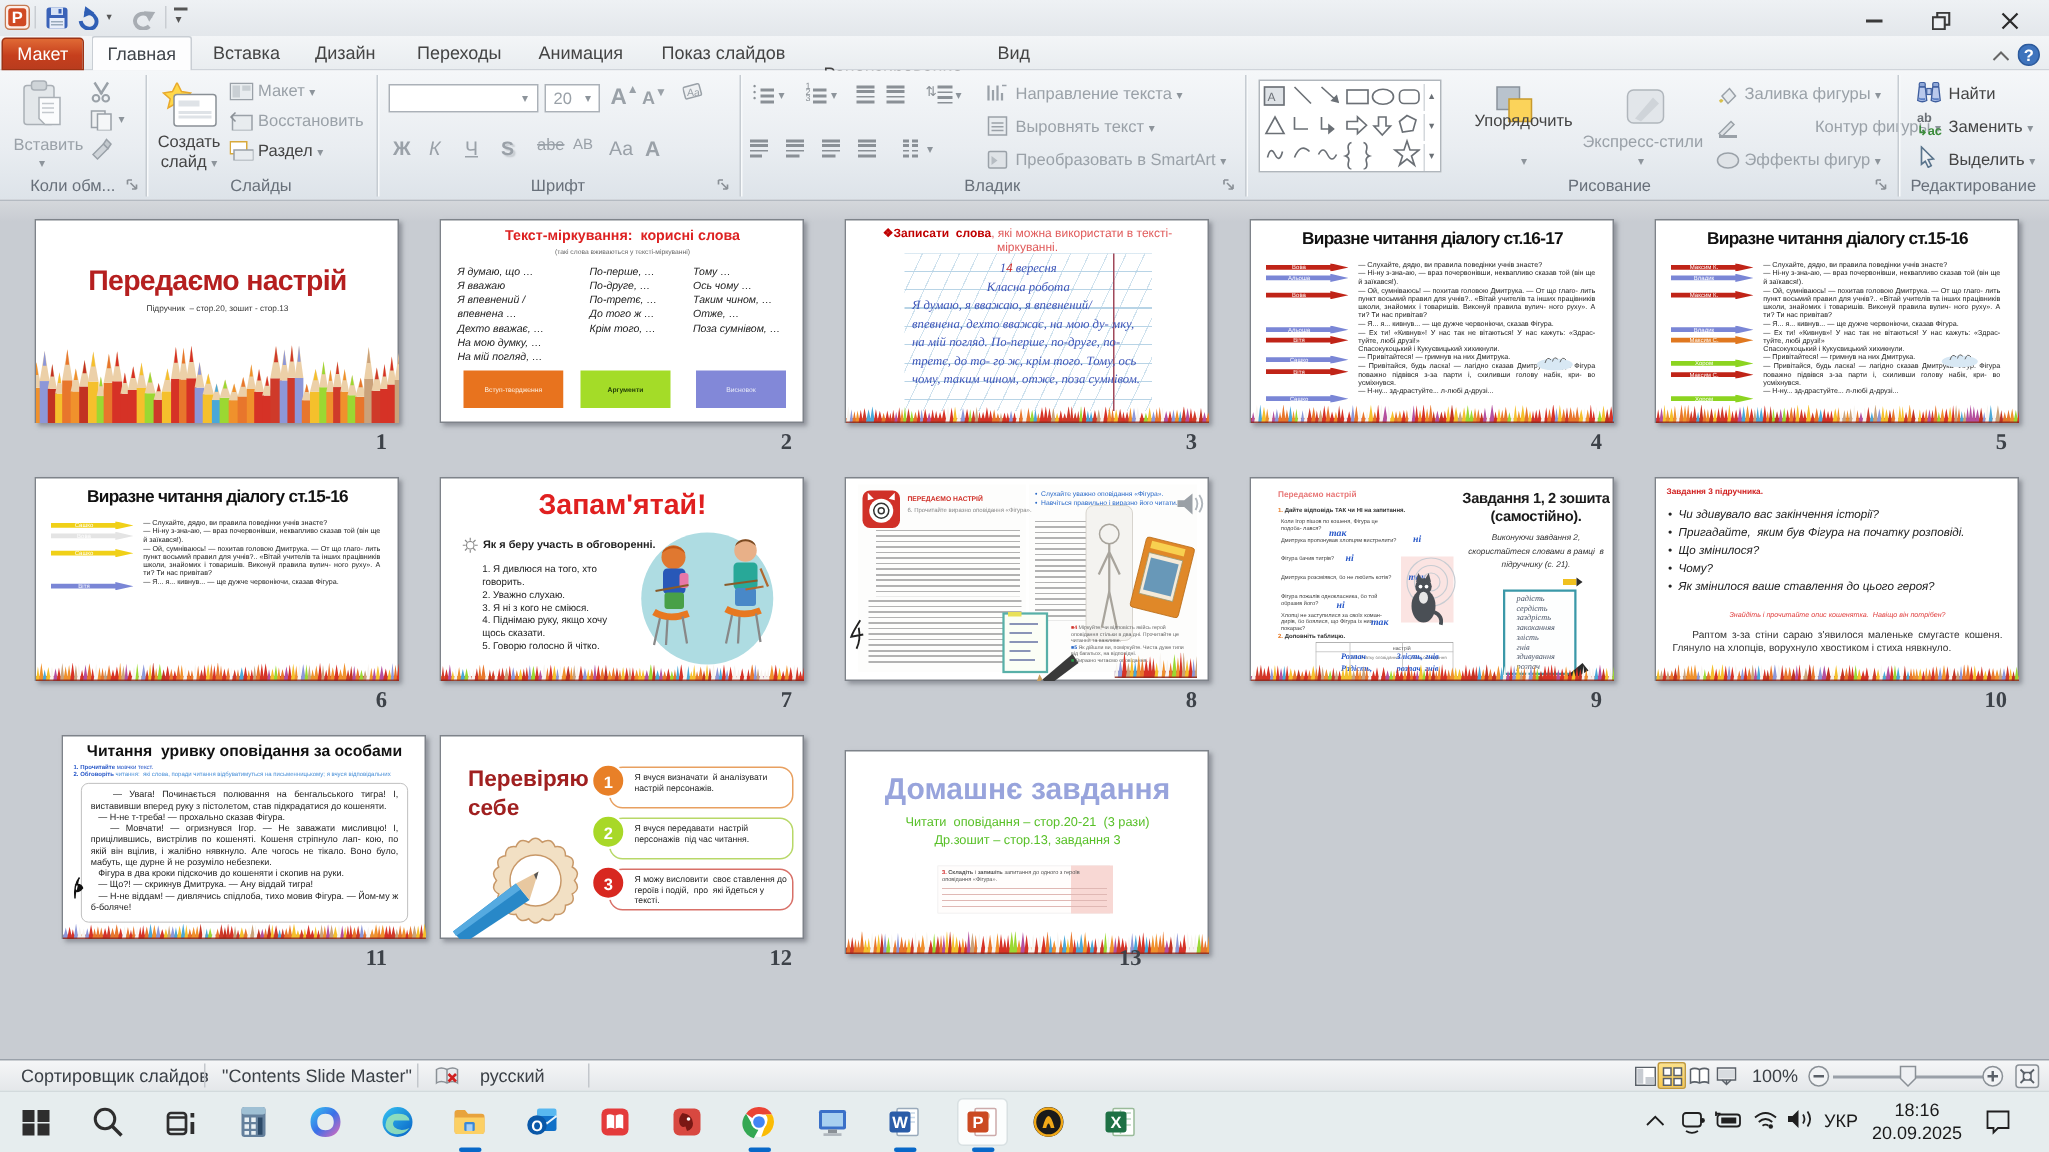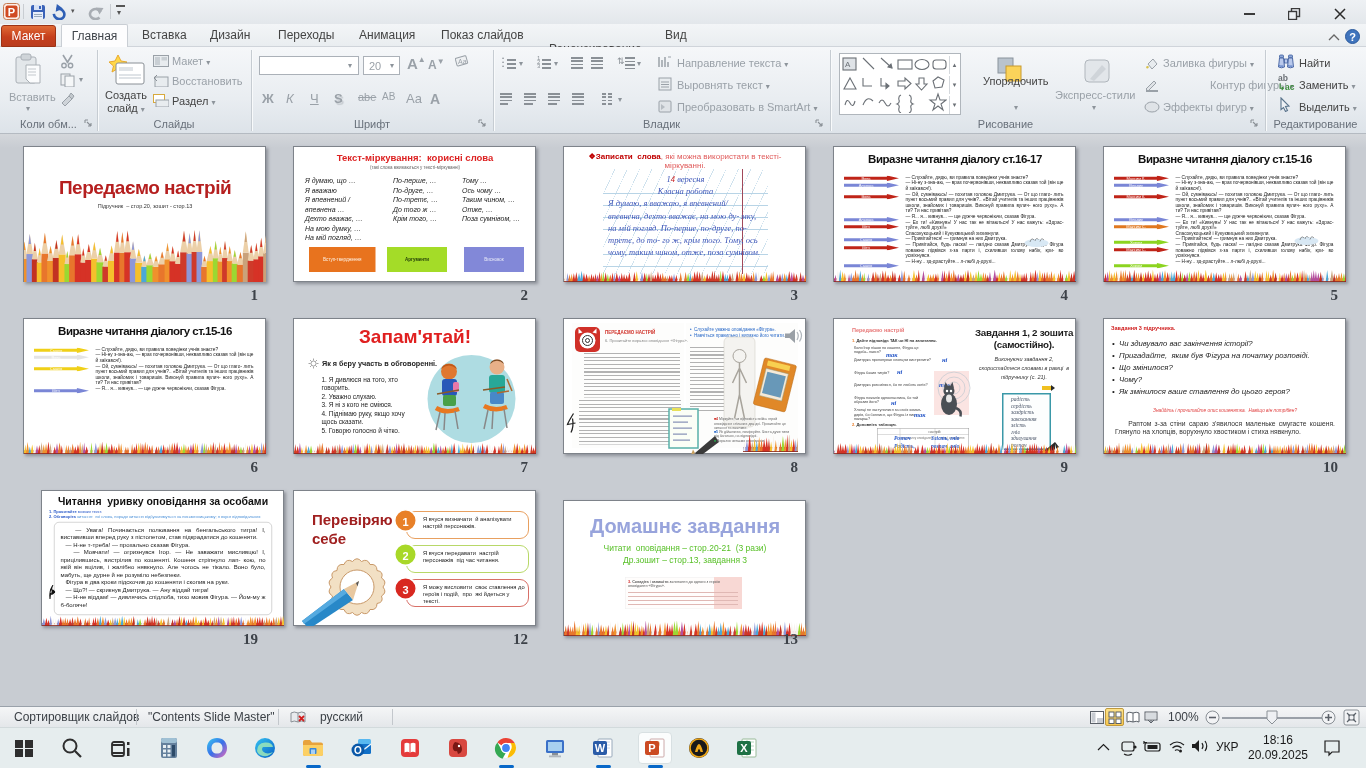--- a/index.html
+++ b/index.html
@@ -275,21 +275,21 @@
     <div class="abs rtxt" style="left:1163px;top:10px">Заливка фигуры <span class="dd">▾</span></div>
     <svg class="abs" style="left:1144px;top:31px" width="16" height="14">
       <path d="M2 11 L10 3 l2 2 -8 8 z" fill="#dfe3e7" stroke="#9aa1a8"></path>
       <path d="M2 13 h12" stroke="#9aa1a8" stroke-width="2"></path>
     </svg>
     <div class="abs rtxt" style="left:1210px;top:32px">Контур фигуры <span class="dd">▾</span></div>
     <svg class="abs" style="left:1144px;top:53px" width="16" height="14">
       <ellipse cx="8" cy="7" rx="7" ry="5" fill="#dfe3e7" stroke="#9aa1a8"></ellipse>
     </svg>
     <div class="abs rtxt" style="left:1163px;top:54px">Эффекты фигур <span class="dd">▾</span></div>
-    <div class="glab" style="left:788px;width:435px">Рисование</div>
+    <div class="glab" style="left:830px;width:486px">Рисование</div>
     <svg class="abs" style="left:1250px;top:72px" width="9" height="9">
       <path d="M1 1 h3 M1 1 v3 M3 3 l4 4 M7 7 h-3 M7 7 v-3" stroke="#8a9096" stroke-width="1.1" fill="none"></path>
     </svg>
     <div class="gsep" style="left:1265px"></div>
     <svg class="abs" style="left:1277px;top:7px" width="18" height="16">
       <rect x="2.5" y="1" width="4" height="3" rx="1" fill="#8fa8d8" stroke="#3e5e9e" stroke-width="0.8"></rect>
       <rect x="11.5" y="1" width="4" height="3" rx="1" fill="#8fa8d8" stroke="#3e5e9e" stroke-width="0.8"></rect>
       <path d="M1.5 13 L2.5 4 h4 L7.5 13 q-3 1.6 -6 0 z" fill="#b9c9ec" stroke="#3e5e9e" stroke-width="0.9"></path>
       <path d="M10.5 13 L11.5 4 h4 L16.5 13 q-3 1.6 -6 0 z" fill="#b9c9ec" stroke="#3e5e9e" stroke-width="0.9"></path>
       <rect x="7.5" y="5" width="3" height="4" fill="#b9c9ec" stroke="#3e5e9e" stroke-width="0.8"></rect>
@@ -1966,21 +1966,21 @@
           <polygon points="459.9,20 463.4,2.2 466.9,20" fill="#e8762c"></polygon>
           <polygon points="464.9,20 468.6,1.7 472.4,20" fill="#caa27a"></polygon>
           <polygon points="470.3,20 473.5,2.2 476.8,20" fill="#f5c02c"></polygon>
           <polygon points="475.0,20 477.9,0.2 480.8,20" fill="#cf3a2a"></polygon>
           <polygon points="479.1,20 482.1,-0.8 485.1,20" fill="#f5c02c"></polygon>
           <polygon points="483.4,20 485.9,1.5 488.4,20" fill="#f7f3ee"></polygon>
           <rect x="0" y="18" width="484" height="2" fill="#8c2a20" opacity="0.85"></rect>
         </svg>
       </div>
     </div>
-    <div class="num" style="left:206px;top:497px;width:52px;text-align:right">19</div>
+    <div class="num" style="left:206px;top:497px;width:52px;text-align:right">11</div>
     <div class="sl" style="left:293px;top:356px">
       <div class="in">
         <div style="position:absolute;left:36px;top:38px;font-size:30px;font-weight:bold;color:#a02020;line-height:38px">Перевіряю<br>себе</div>
         <div style="position:absolute;left:224px;top:40px;width:246px;height:56px;border:2px solid #e8a060;border-radius:18px"></div>
         <div style="position:absolute;left:200px;top:36px;width:46px;height:46px;border-radius:50%;background:#e88028;border:3px solid #fff;color:#fff;font-size:22px;font-weight:bold;text-align:center;line-height:46px">1</div>
         <div style="position:absolute;left:258px;top:48px;width:204px;font-size:11.5px;color:#222;line-height:14px">Я вчуся визначати&nbsp; й аналізувати настрій персонажів.</div>
         <div style="position:absolute;left:224px;top:108px;width:246px;height:56px;border:2px solid #b8d868;border-radius:18px"></div>
         <div style="position:absolute;left:200px;top:104px;width:46px;height:46px;border-radius:50%;background:#a8d828;border:3px solid #fff;color:#fff;font-size:22px;font-weight:bold;text-align:center;line-height:46px">2</div>
         <div style="position:absolute;left:258px;top:116px;width:204px;font-size:11.5px;color:#222;line-height:14px">Я вчуся передавати&nbsp; настрій персонажів&nbsp; під час читання.</div>
         <div style="position:absolute;left:224px;top:176px;width:246px;height:56px;border:2px solid #d87068;border-radius:18px"></div>
@@ -2151,21 +2151,21 @@
           <polygon points="457.1,30 460.9,4.1 464.8,30" fill="#f7f3ee"></polygon>
           <polygon points="462.6,30 465.8,2.7 469.0,30" fill="#f7f3ee"></polygon>
           <polygon points="467.2,30 470.8,3.4 474.4,30" fill="#9bd832"></polygon>
           <polygon points="472.4,30 474.9,2.5 477.4,30" fill="#e8762c"></polygon>
           <polygon points="476.0,30 479.1,11.5 482.2,30" fill="#e8762c"></polygon>
           <polygon points="480.5,30 484.0,5.3 487.5,30" fill="#f0912c"></polygon>
           <rect x="0" y="28" width="484" height="2" fill="#8c2a20" opacity="0.85"></rect>
         </svg>
       </div>
     </div>
-    <div class="num" style="left:746px;top:497px;width:52px;text-align:right">13</div>
+    <div class="num" style="left:746px;top:497px;width:52px;text-align:left">13</div>
   </div>
 <div id="statusbar">
     <div class="abs" style="left:14px;top:3px">Сортировщик слайдов</div>
     <div class="abs" style="left:136px;top:2px;width:1px;height:16px;background:#c3c7cc"></div>
     <div class="abs" style="left:148px;top:3px">"Contents Slide Master"</div>
     <div class="abs" style="left:278px;top:2px;width:1px;height:16px;background:#c3c7cc"></div>
     <svg class="abs" style="left:290px;top:3px" width="17" height="15">
       <path d="M8 3 Q4 1 1 3 V12 Q4 10 8 12 Q12 10 15 12 V3 Q12 1 8 3 z" fill="#e8eaed" stroke="#8a9096"></path>
       <path d="M8 3 V12" stroke="#8a9096"></path>
       <path d="M9 6 L14 11 M14 6 L9 11" stroke="#d02020" stroke-width="1.8"></path>

